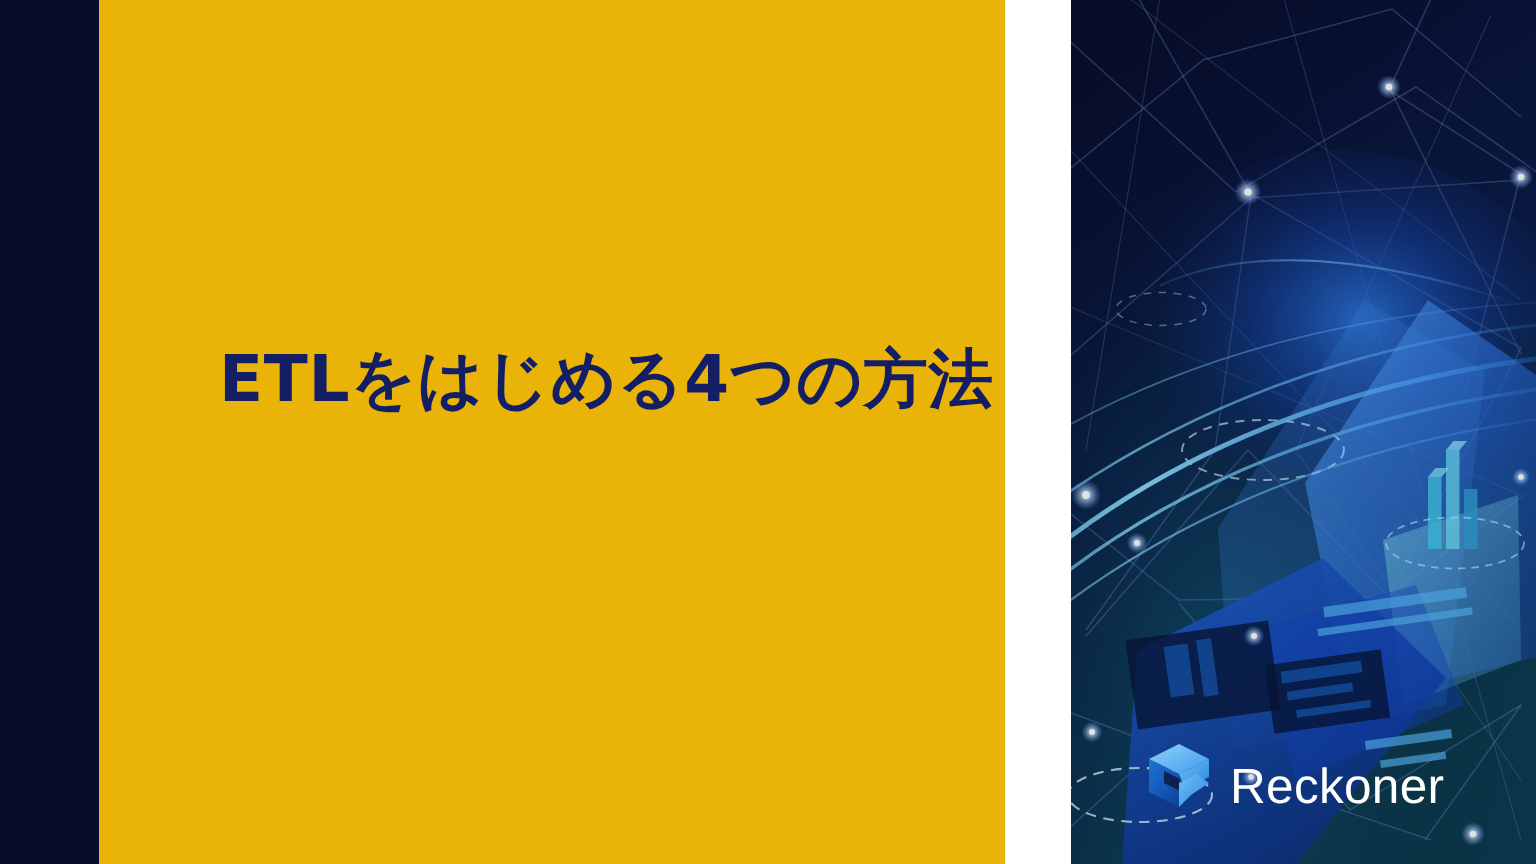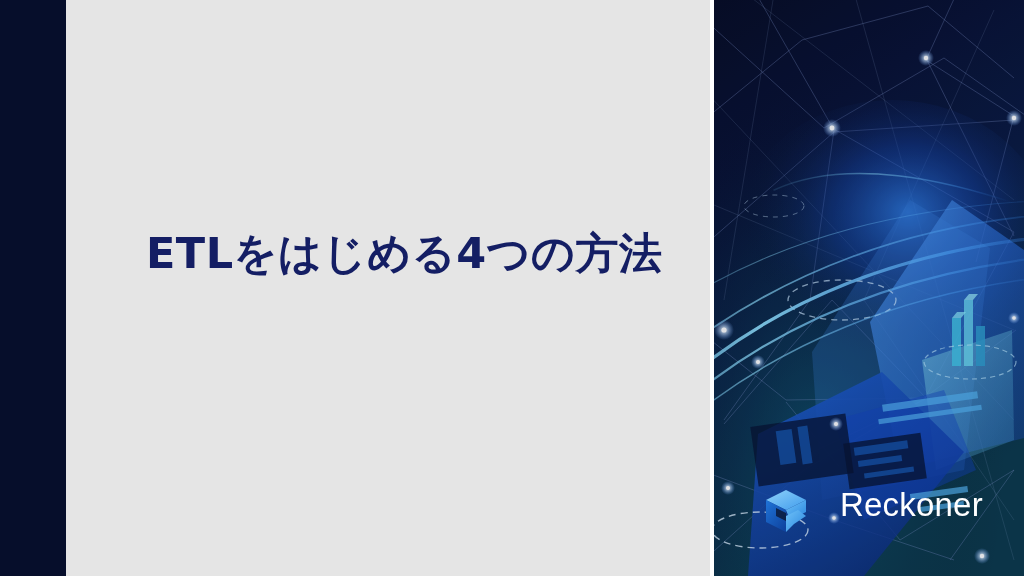--- a/index.html
+++ b/index.html
@@ -33,22 +33,21 @@
     background: #060E2B;
   }
 
   
   #content-area {
     position: absolute;
     left: 66px;
     top: 0;
     width: 604px;
     height: 576px;
-    background: #e5e5e5;
-    padding-left: 40px;
+    background: #eab308;
   }
 
   #slide-title {
     position: absolute;
     left: 80px;           
     top: 228px;
     width: 540px;
     font-size: 43px;
     line-height: 1.18;
     font-weight: 700;
@@ -79,22 +78,22 @@
   }
 
   
   #logo-lockup {
     position: absolute;
     left: 50px;        
     top: 488px;
     width: 240px;
     height: 52px;
     display: flex;
-    align-items: flex-start;
-    gap: 32px;
+    align-items: flex-end;
+    gap: 12px;
   }
   #logo-mark {
     width: 44px;
     height: 46px;
     flex: 0 0 auto;
     display: block;
   }
   #logo-wordmark {
     font-size: 33px;
     font-weight: 400;

